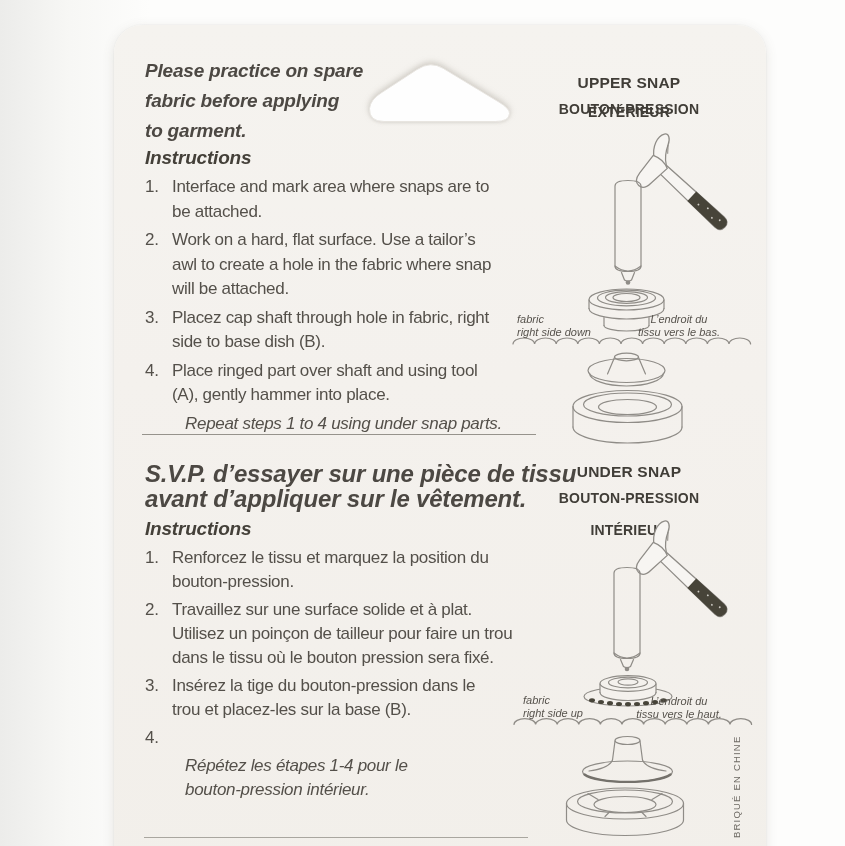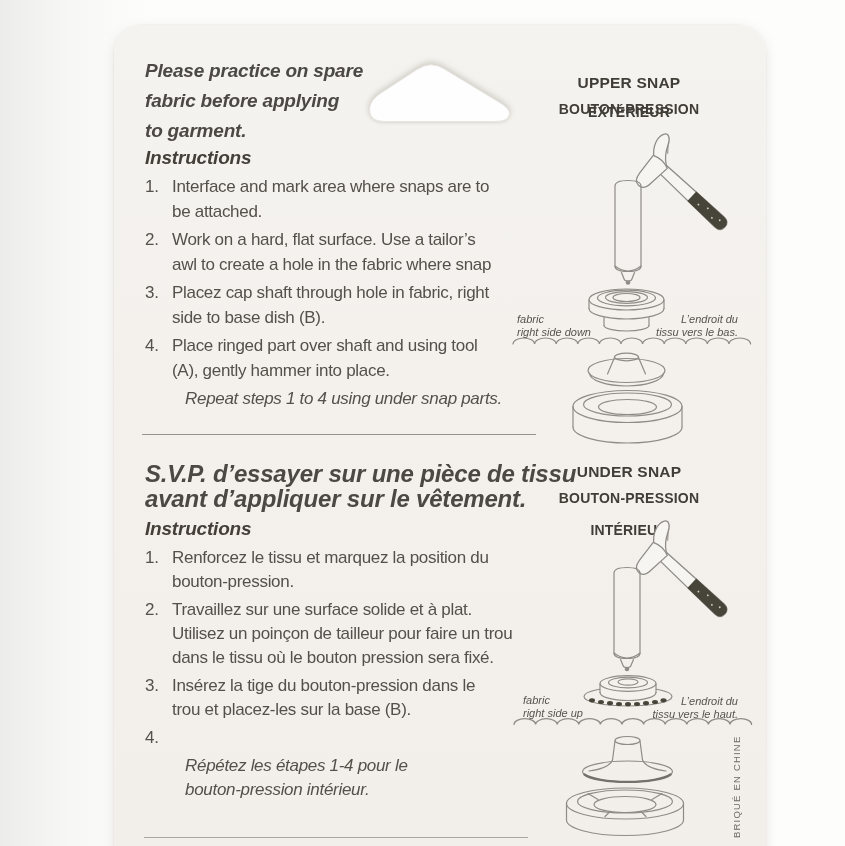--- a/index.html
+++ b/index.html
@@ -26,21 +26,21 @@
   .diag-title{font-weight:bold;color:#403d37;text-align:center;letter-spacing:.2px;white-space:nowrap;}
   .t1{font-size:15.5px;}
   .t2{font-size:14px;}
   .diag{position:absolute;}
   .lineart *{stroke:#8f8c87;stroke-width:1.2;fill:none;stroke-linecap:round;}
   .lineart .dots *{fill:#474439;stroke:none;}
   .lineart .occluder{fill:#f4f1ed;stroke:none;}
   .lineart .shade{stroke:#74716b;stroke-width:2.4;}
   .lineart .dot-fill{fill:#8f8c87;stroke:none;}
   .diag-label{position:absolute;font-style:italic;font-size:11px;line-height:12.5px;color:#56524c;white-space:nowrap;}
-  .diag-label.right{text-align:right;}
+  .diag-label.right{text-align:center;}
   .hang{position:absolute;filter:drop-shadow(0 -2px 3px rgba(125,118,105,.30)) drop-shadow(0 1px 1px rgba(125,118,105,.12));}
   .side-text{position:absolute;writing-mode:vertical-rl;transform:rotate(180deg);
              font-size:9.5px;letter-spacing:1.2px;color:#6e6a64;white-space:nowrap;}
 </style>
 </head>
 <body>
 
 <div id="stage">
   <div class="card"></div>
 
@@ -62,20 +62,21 @@
       <span>
         <span class="ln">Interface and mark area where snaps are to</span>
         <span class="ln">be attached.</span>
       </span>
     </div>
     <div class="step">
       <span class="num">2.</span>
       <span>
         <span class="ln">Work on a hard, flat surface. Use a tailor’s</span>
         <span class="ln">awl to create a hole in the fabric where snap</span>
+        <span class="ln">will be attached.</span>
       </span>
     </div>
     <div class="step">
       <span class="num">3.</span>
       <span>
         <span class="ln">Placez cap shaft through hole in fabric, right</span>
         <span class="ln">side to base dish (B).</span>
       </span>
     </div>
     <div class="step">

